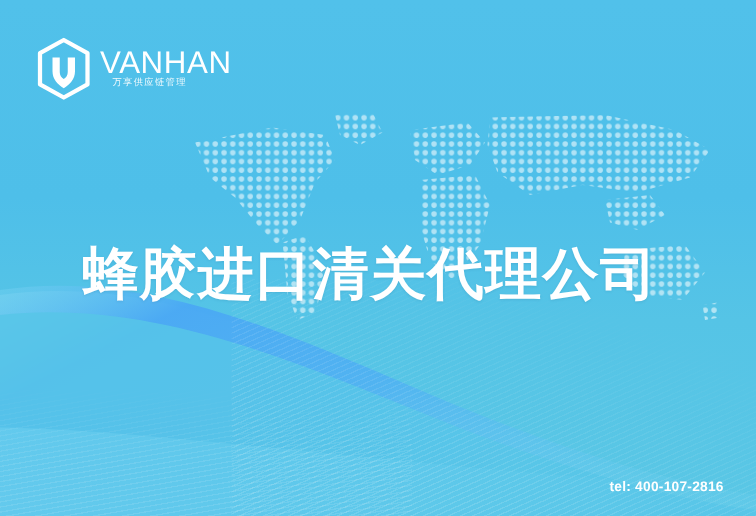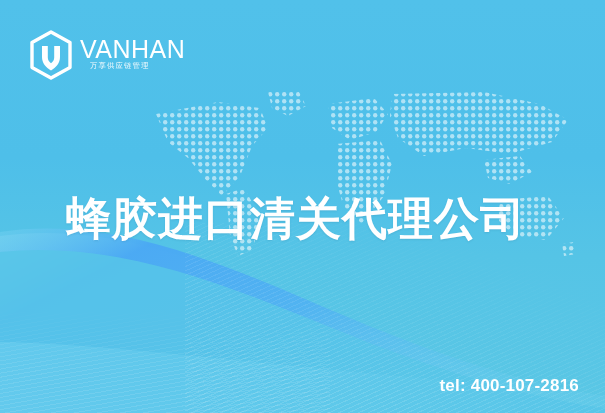--- a/index.html
+++ b/index.html
@@ -119,21 +119,21 @@
     text-shadow: 0 1px 2px rgba(40,110,150,0.18);
     margin-top: 18px;
   }
 
   
   .phone {
     position: absolute;
     right: 26px;
     bottom: 17px;
     color: #ffffff;
-    font-size: 17px;
+    font-size: 11px;
     font-weight: bold;
     letter-spacing: 0.2px;
   }
 </style>
 </head>
 <body>
 
 <div id="banner">
 
   <div class="bg-base"></div>

